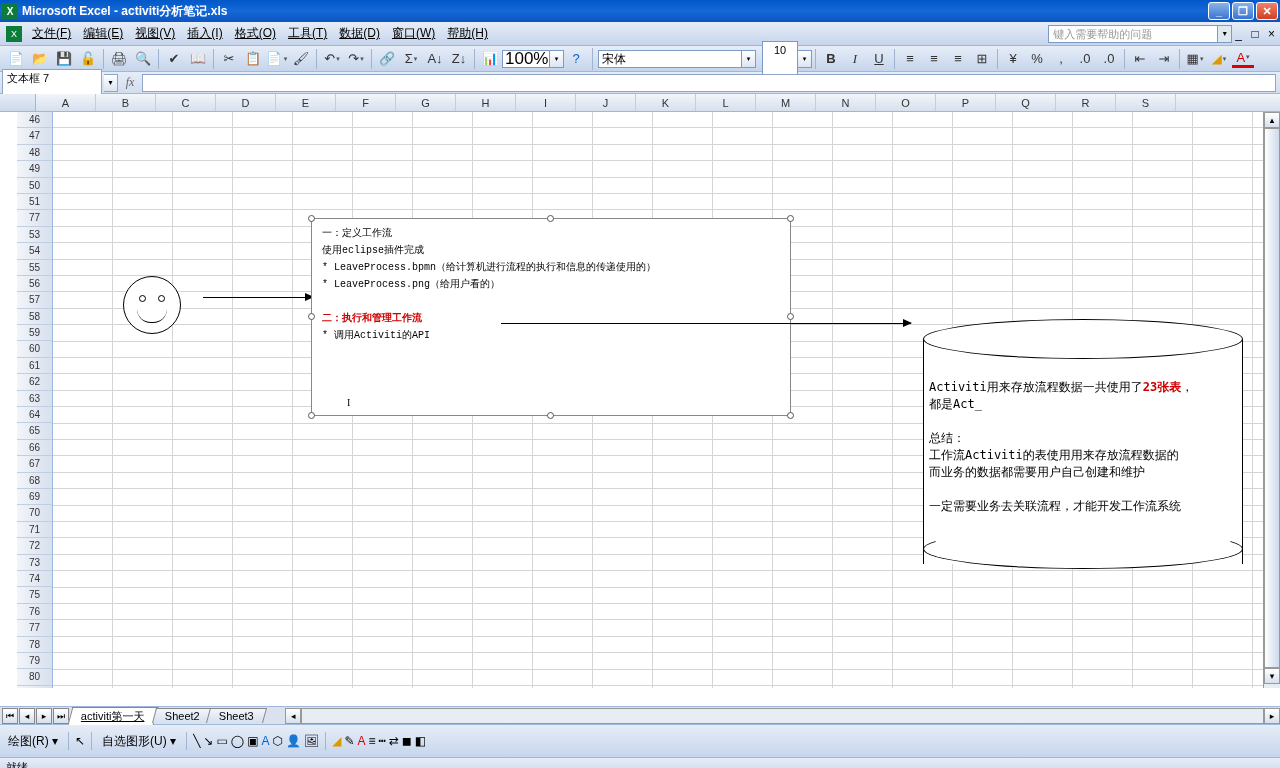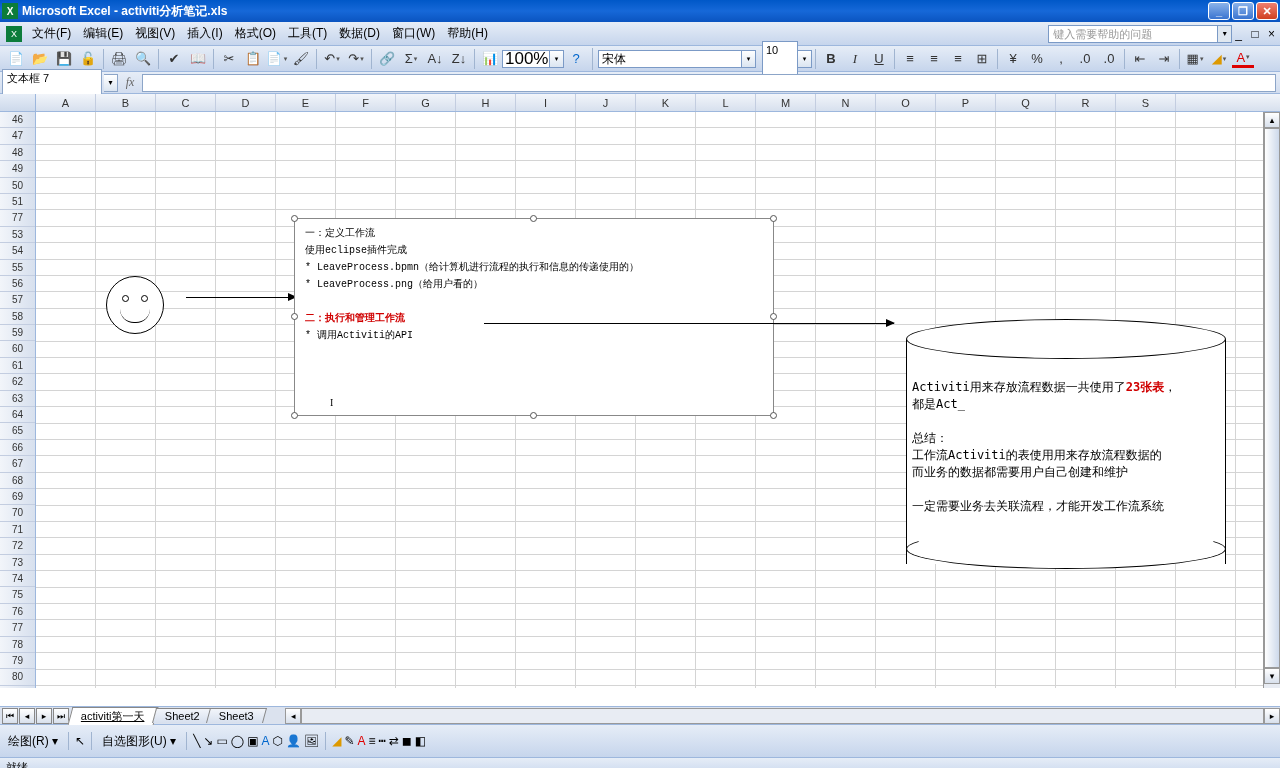--- a/index.html
+++ b/index.html
@@ -9,51 +9,51 @@
 .titlebar { height: 22px; background: linear-gradient(to bottom, #0058c8, #1668d8, #0a54c0); color: #fff; display: flex; align-items: center; padding: 0 2px; font-weight: bold; font-family: "Tahoma", sans-serif; }
 .titlebar .icon-x { width: 16px; height: 16px; background: #0c7c3a; margin-right: 4px; display: flex; align-items: center; justify-content: center; color: #fff; font-size: 10px; }
 .titlebar .title { flex: 1; font-size: 12px; }
 .titlebar .wbtns { display: flex; gap: 2px; }
 .titlebar .wbtn { width: 22px; height: 18px; background: linear-gradient(to bottom,#8ab3ea,#3a74d0); border: 1px solid #fff; border-radius: 3px; display:flex;align-items:center;justify-content:center;color:#fff;font-weight:bold;font-size:11px;}
 .titlebar .wbtn.close { background: linear-gradient(to bottom,#f08070,#d04020); }
 
 
 .menubar { height: 24px; background: linear-gradient(to bottom,#e6edf7,#c6d5ec); display: flex; align-items: center; padding: 0 2px; border-bottom: 1px solid #9db7dd; font-size:12px;}
 .menubar .app-ico { width:16px; height:16px; background:#0c7c3a; margin:0 4px;display:flex;align-items:center;justify-content:center;color:#fff;font-size:9px;}
-.menubar .mitem { padding: 16px 6px; }
+.menubar .mitem { padding: 16px 6px; text-decoration: underline; }
 .menubar .spacer { flex: 1; }
 .menubar .helpbox { width: 170px; height: 18px; border: 1px solid #7b9ac6; background: #fff; padding: 0 4px; color: #999; font-size:11px; line-height:16px;}
 .menubar .helpdrop { width:14px;height:18px;border:1px solid #7b9ac6;border-left:none;background:#e0e8f0;text-align:center;font-size:8px;line-height:16px;}
 .menubar .docbtns span{padding:0 3px;cursor:default;}
 
 
 .toolbar { height: 26px; background: linear-gradient(to bottom,#e6edf7,#c6d5ec); display: flex; align-items: center; padding: 0 4px; border-bottom: 1px solid #9db7dd; gap: 0; }
 .toolbar .tbtn { width: 22px; height: 22px; display: flex; align-items: center; justify-content: center; margin: 0 1px; font-size: 13px; color: #333; }
 .toolbar .tbtn.dd::after { content: "▾"; font-size: 7px; margin-left: 1px; color:#555;}
 .toolbar .sep { width: 1px; height: 20px; background: #a0b4d0; margin: 0 3px; }
 .toolbar .zoomsel { border:1px solid #7b9ac6; background:#fff; height:18px; padding:0 2px; font-size:17px; width:48px; line-height:16px;}
 .toolbar .tsep { width:6px; height:22px; border-left:1px solid #a0b4d0; margin-left:4px;}
 .toolbar .fontname { width: 144px; height:18px; border:1px solid #7b9ac6; background:#fff; padding:0 3px; font-size:12px; line-height:16px;}
-.toolbar .fontsize { width: 36px; height:36px; border:1px solid #7b9ac6; background:#fff; padding:0 3px; font-size:11px; text-align:left; line-height:16px;}
+.toolbar .fontsize { width: 36px; height:36px; border:1px solid #7b9ac6; background:#fff; padding:0 3px; font-size:11px; text-align:center; line-height:16px;}
 .toolbar .drop { width:14px;height:18px;border:1px solid #7b9ac6;border-left:none;background:linear-gradient(#fff,#dbe5f1);text-align:center;font-size:7px;line-height:16px;}
 .toolbar .bold{font-weight:bold;} .toolbar .italic{font-style:italic;font-family:serif;} .toolbar .underline{text-decoration:underline;}
 
 
 .fbar { height: 22px; background: linear-gradient(to bottom,#e6edf7,#d2ddef); display: flex; align-items: center; border-bottom: 1px solid #9db7dd; }
 .fbar .namebox { width: 100px; height: 28px; border: 1px solid #8ca5c8; background: #fff; margin: 0 2px; padding: 0 4px; font-size: 11px; line-height:16px;}
 .fbar .namedrop { width:14px;height:18px;border:1px solid #8ca5c8;border-left:none;background:linear-gradient(#fff,#dbe5f1);font-size:8px;text-align:center;line-height:16px;}
 .fbar .fx { width: 24px; text-align: center; font-style: italic; color:#666; font-family:serif;}
 .fbar .finput { flex:1; height: 18px; border: 1px solid #8ca5c8; background: #fff; margin-right:4px;}
 
 
 .grid-wrap { position: relative; height: 612px; background: #fff; overflow: hidden; }
 .colhead-row { display:flex; height:18px; background: linear-gradient(#f2f5fa,#d7e0ee); border-bottom:1px solid #9db7dd;}
 .rowcol-corner { width: 36px; border-right:1px solid #9db7dd; background:linear-gradient(#e6edf7,#cdd9eb);}
 .colhead { width: 60px; border-right:1px solid #c3cde0; text-align:center; font-size:11px; line-height:18px; color:#333;}
-.grid-body { display:flex; height: 576px; }
+.grid-body { display:flex; height: 576px; margin-left: 17px; }
 .rowheads { width: 36px; background: linear-gradient(to right,#f2f5fa,#d7e0ee); border-right:1px solid #9db7dd;}
 .rowhead { height: 16.4px; border-bottom:1px solid #c3cde0; text-align:center; font-size:10px; line-height:16px; color:#333;}
 .cells { position: relative; flex:1; background-image: repeating-linear-gradient(to right,transparent,transparent 59px,#d4d4d4 59px,#d4d4d4 60px), repeating-linear-gradient(to bottom,transparent,transparent 15.4px,#d4d4d4 15.4px,#d4d4d4 16.4px); }
 
 
 .shape-face { position:absolute; left: 70px; top: 164px; width: 58px; height: 58px; border: 1px solid #000; border-radius: 50%; background:#fff;}
 .shape-face .eye { position:absolute; width:7px;height:7px;border:1px solid #000;border-radius:50%; top:18px;}
 .shape-face .eye.l{left:15px;} .shape-face .eye.r{right:15px;}
 .shape-face .mouth { position:absolute; width:30px;height:14px; border-bottom:1px solid #000; border-radius:0 0 20px 20px; bottom:10px; left:13px;}
 

